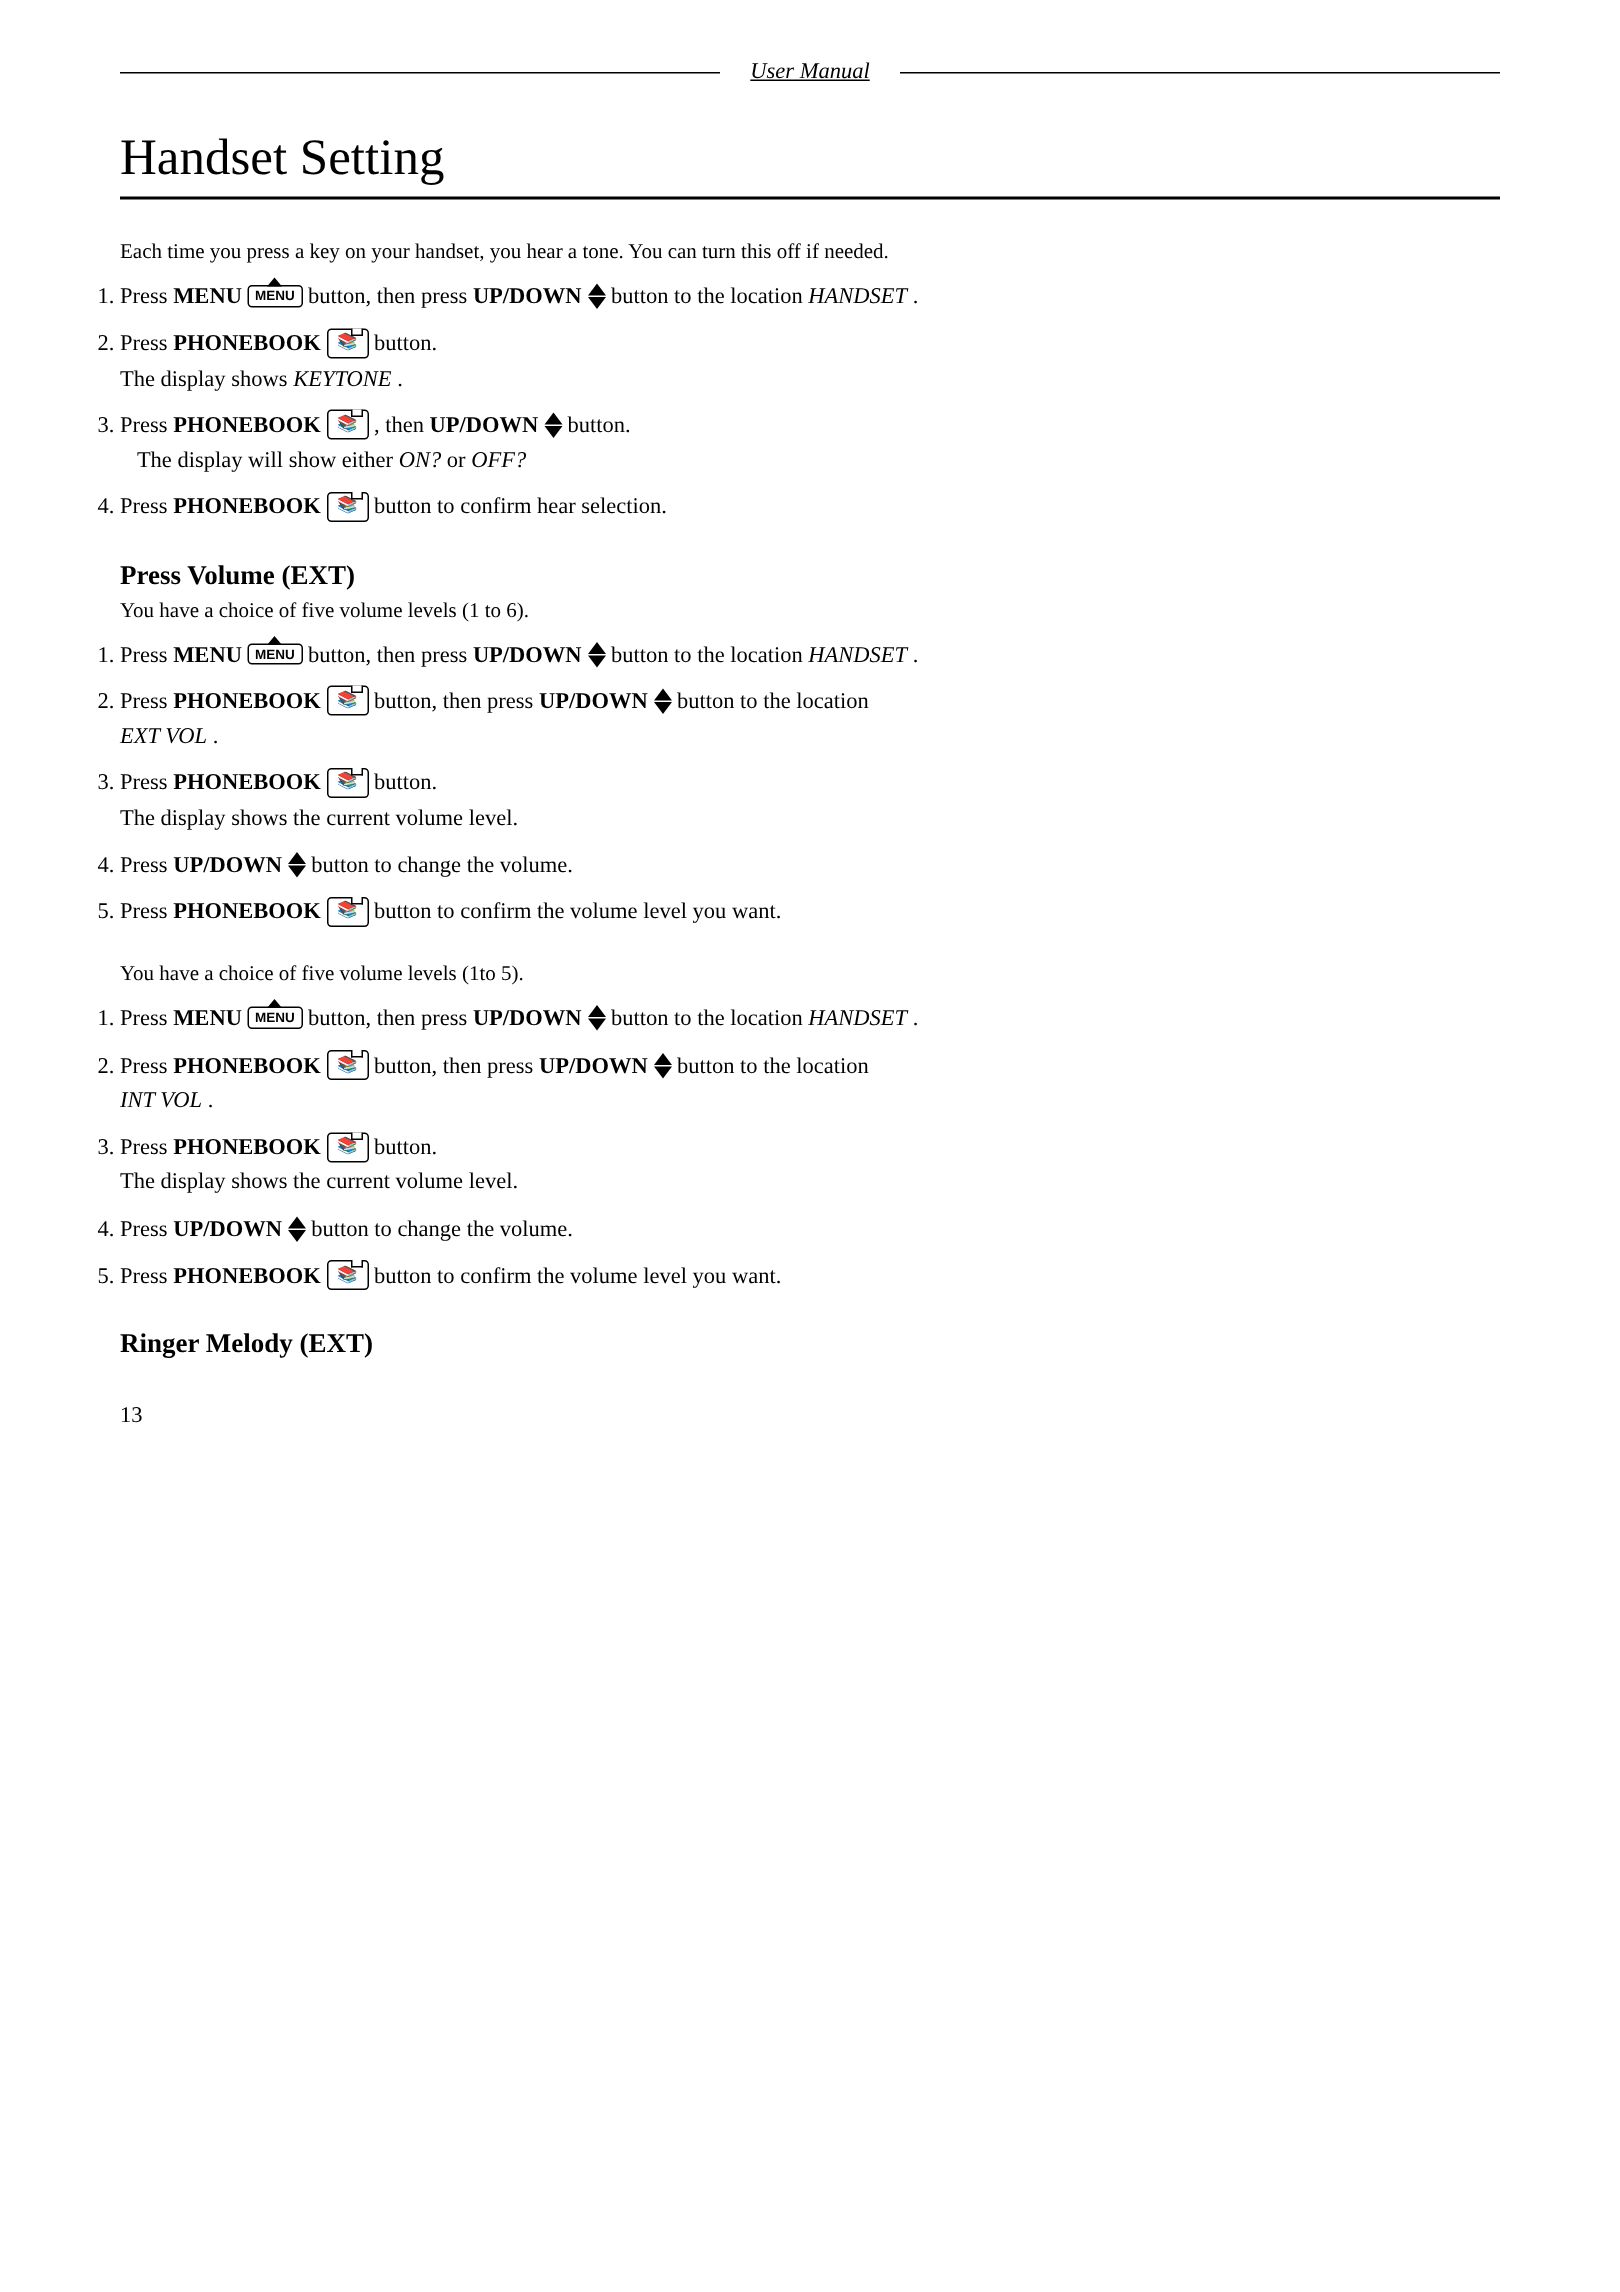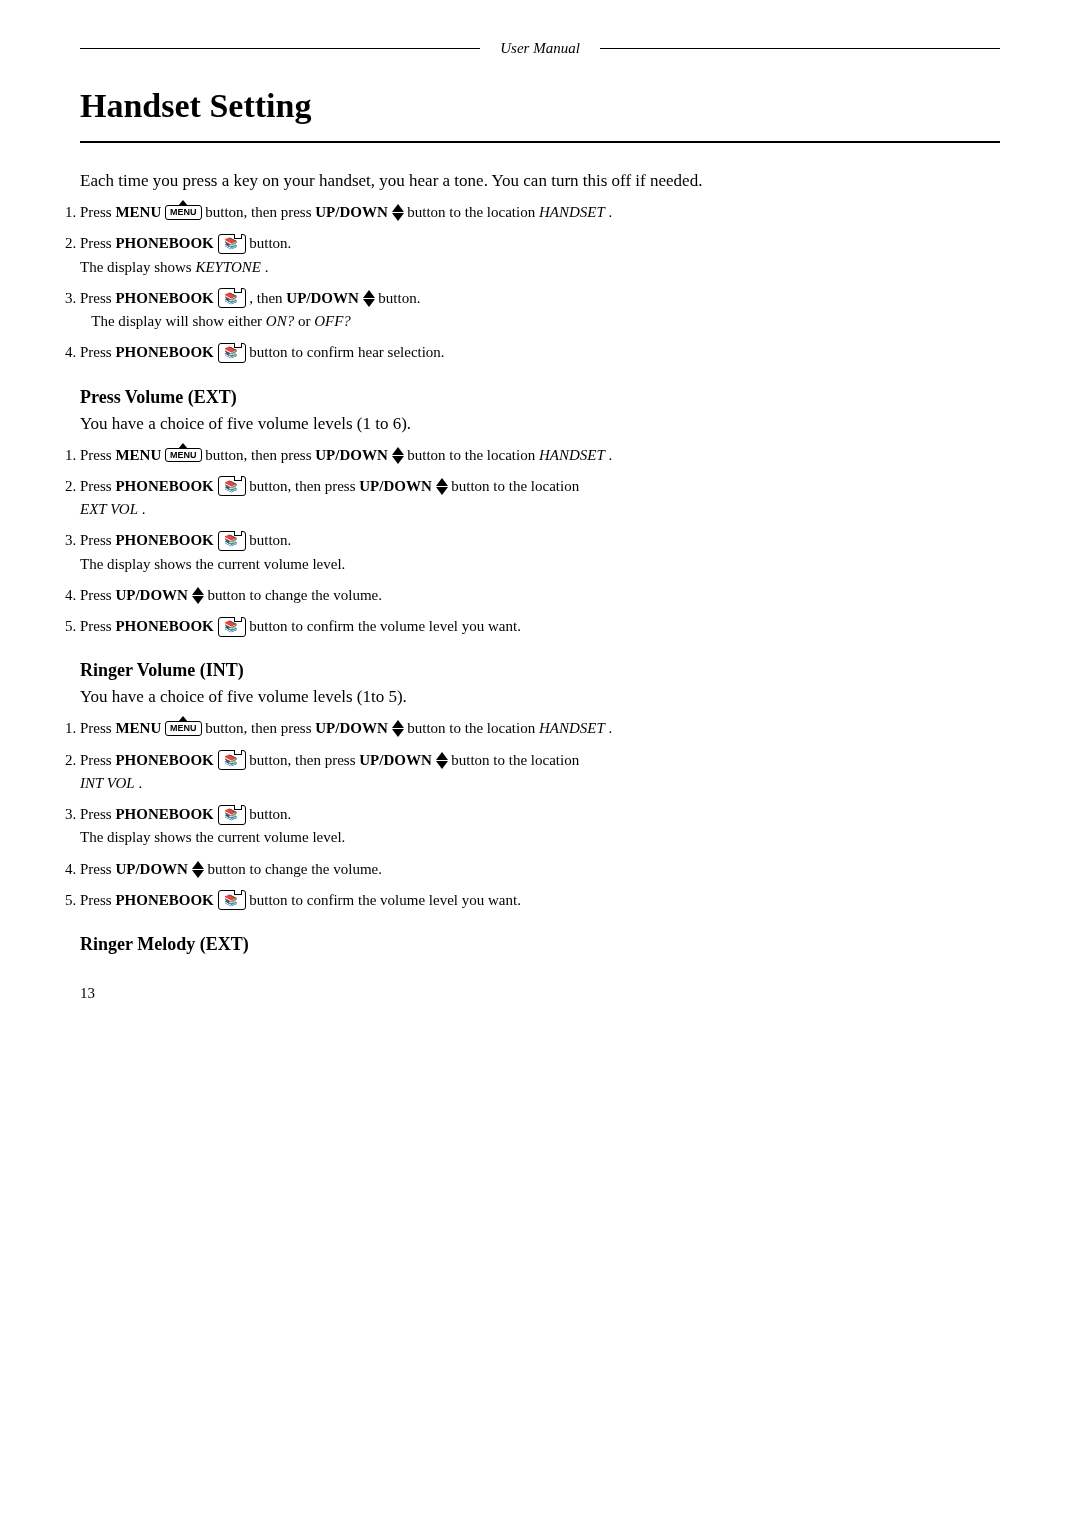--- a/index.html
+++ b/index.html
@@ -25,41 +25,42 @@
     .header-line {
       flex: 1;
       height: 1.5px;
       background: #000;
     }
     .header-title {
       font-style: italic;
       font-size: 15px;
       padding: 0 20px;
       white-space: nowrap;
+      text-decoration: underline;
     }
 
     
     .page-title {
       font-size: 34px;
-      font-weight: bold;
+      font-weight: normal;
       margin-bottom: 8px;
       border-bottom: 2px solid #000;
-      padding-bottom: 16px;
+      padding-bottom: 6px;
       margin-bottom: 28px;
     }
 
     
     .section-heading {
       font-size: 18px;
       font-weight: bold;
       margin-bottom: 6px;
     }
 
     .section-intro {
-      font-size: 17px;
+      font-size: 14px;
       margin-bottom: 10px;
     }
 
     
     ol {
       margin-bottom: 20px;
     }
     ol li {
       margin-bottom: 8px;
       line-height: 1.55;
@@ -255,21 +256,20 @@
     <li>
       <span>Press </span>
       <span class="bold">PHONEBOOK</span>
       <span class="pb-box">📚</span>
       <span> button to confirm the volume level you want.</span>
     </li>
   </ol>
 </section>
 
 <section>
-  <h2 class="section-heading">Ringer Volume (INT)</h2>
   <p class="section-intro">You have a choice of five volume levels (1to 5).</p>
   <ol>
     <li>
       <span>Press </span>
       <span class="bold">MENU</span>
       <span class="menu-icon">MENU</span>
       <span> button, then press </span>
       <span class="bold">UP/DOWN</span>
       <span class="updown-arrows"><span class="arr-up"></span><span class="arr-down"></span></span>
       <span> button to the location </span>

